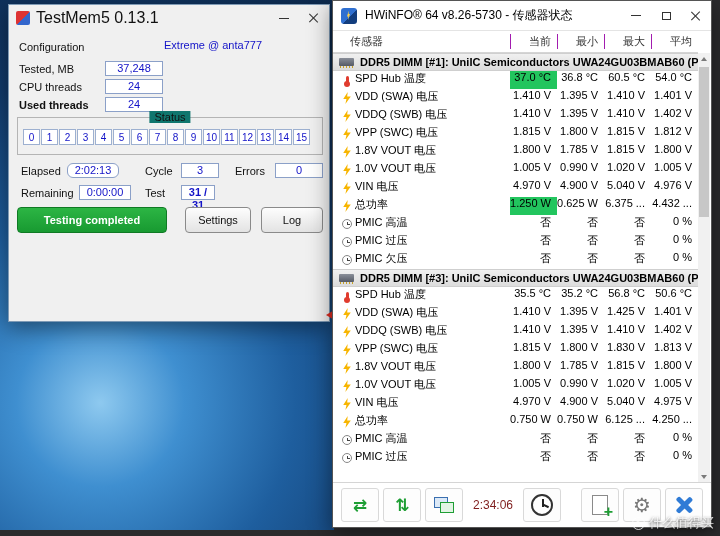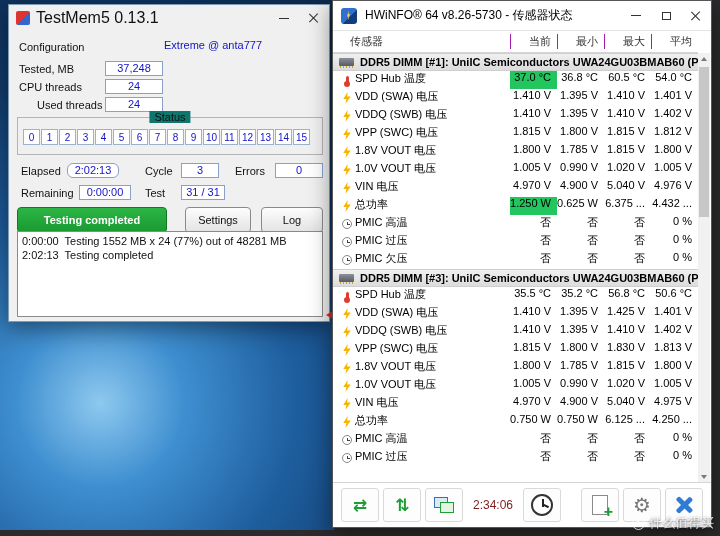--- a/index.html
+++ b/index.html
@@ -158,21 +158,21 @@
     <div class="tm5-body">
       <span class="lbl" style="left:10px; top:10px;">Configuration</span>
       <span class="cfgval">Extreme @ anta777</span>
 
       <span class="lbl" style="left:10px; top:32px;">Tested, MB</span>
       <span class="vbox" style="left:96px; top:30px; width:58px;">37,248</span>
 
       <span class="lbl" style="left:10px; top:50px;">CPU threads</span>
       <span class="vbox" style="left:96px; top:48px; width:58px;">24</span>
 
-      <span class="lbl" style="left:28px; top:68px;">Used threads</span>
+      <span class="lbl" style="left:10px; top:68px;font-weight:bold;">Used threads</span>
       <span class="vbox" style="left:96px; top:66px; width:58px;">24</span>
 
       <div class="groupbox">
         <span class="legend">Status</span>
         <div class="tgrid">
             <div class="tcell">0</div>
             <div class="tcell">1</div>
             <div class="tcell">2</div>
             <div class="tcell">3</div>
             <div class="tcell">4</div>
@@ -193,30 +193,26 @@
       <span class="lbl" style="left:12px; top:134px;">Elapsed</span>
       <span class="vbox" style="left:58px; top:132px; width:52px;border-radius:6px;">2:02:13</span>
       <span class="lbl" style="left:136px; top:134px;">Cycle</span>
       <span class="vbox" style="left:172px; top:132px; width:38px;">3</span>
       <span class="lbl" style="left:226px; top:134px;">Errors</span>
       <span class="vbox" style="left:266px; top:132px; width:48px;">0</span>
 
       <span class="lbl" style="left:12px; top:156px;">Remaining</span>
       <span class="vbox" style="left:70px; top:154px; width:52px;">0:00:00</span>
       <span class="lbl" style="left:136px; top:156px;">Test</span>
-      <span class="vbox" style="left:172px; top:154px; width:44px;">31 / 31</span>
+      <span class="vbox" style="left:172px; top:154px; width:34px;font-weight:bold;">31 / 31</span>
 
       <div class="btn btn-progress" style="left:8px; top:176px; width:150px;">Testing completed</div>
       <div class="btn" style="left:176px; top:176px; width:66px;">Settings</div>
       <div class="btn" style="left:252px; top:176px; width:62px;">Log</div>
 
-      <div class="logarea">
-          <div class="logline">0:00:00  Testing 1552 MB x 24 (77%) out of 48281 MB</div>
-          <div class="logline">2:02:13  Testing completed</div>
-        </div>
       <div class="red-marker"></div>
     </div>
   </div>
 
   <div class="window hw">
     <div class="hw-titlebar">
       <span class="hw-icon"></span>
       <span class="hw-title">HWiNFO® 64 v8.26-5730 - 传感器状态</span>
       <span class="tb-btn">
           <span class="glyph-min"></span>

